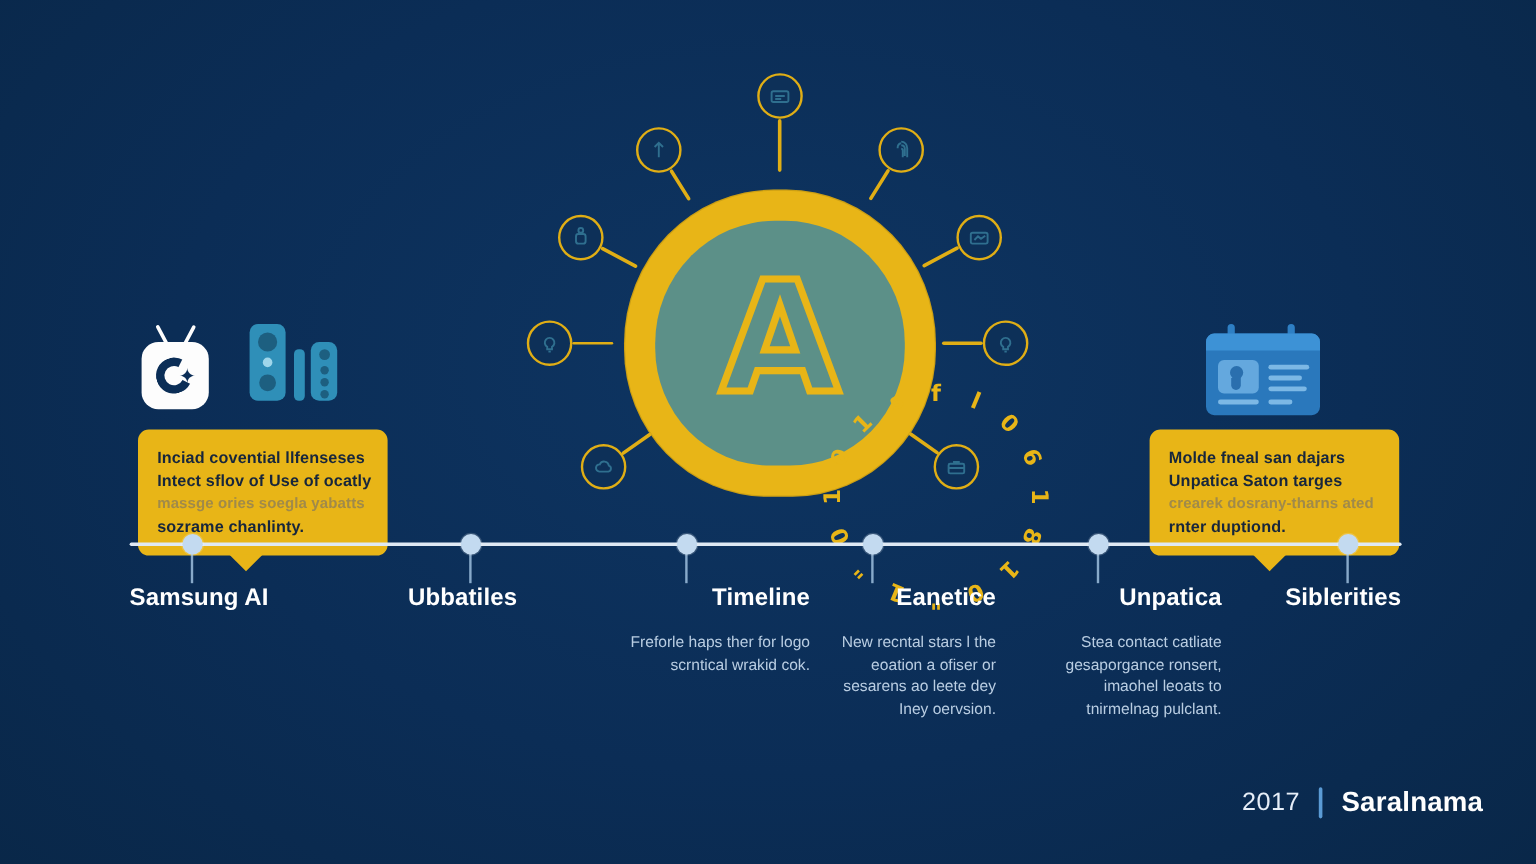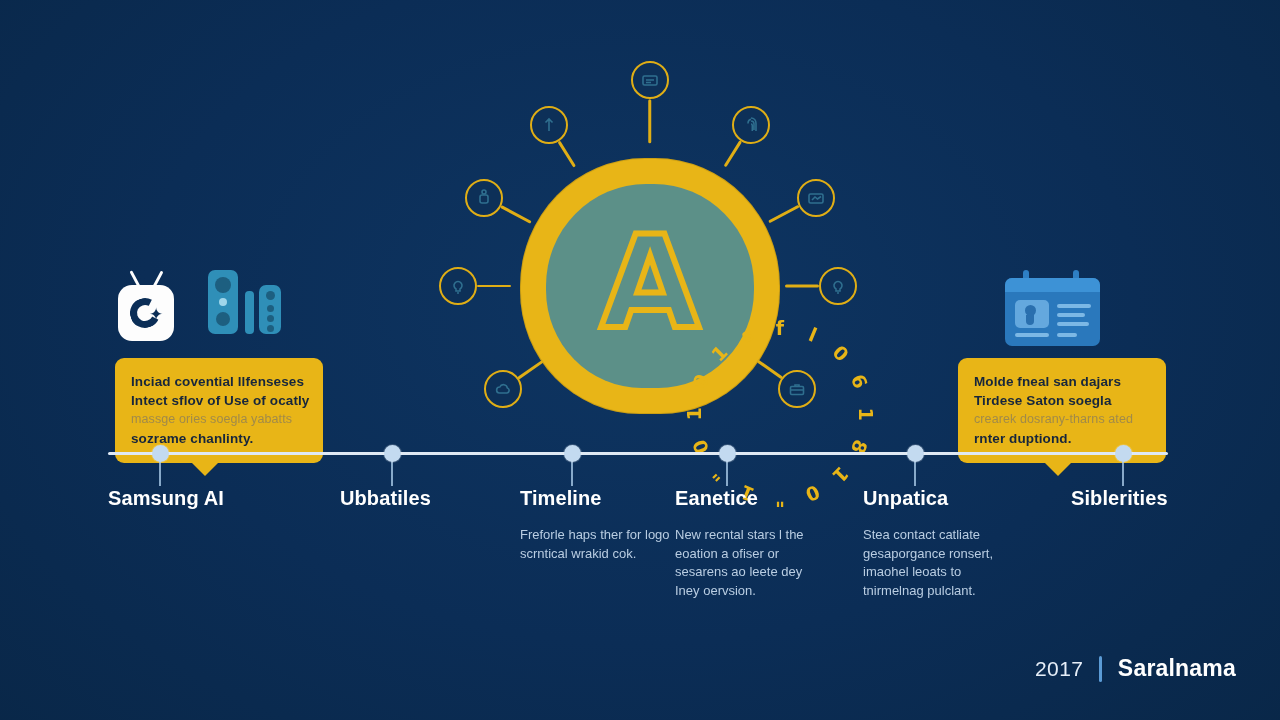--- a/index.html
+++ b/index.html
@@ -110,24 +110,24 @@
   }
   .callout .arrow{
     position:absolute; bottom:-13px; width:0; height:0;
     border-left:14px solid transparent; border-right:14px solid transparent;
     border-top:14px solid #e8b517;
   }
   .co-line{
     color:#17263c; font-size:13.5px; line-height:19px; font-weight:600;
     letter-spacing:.1px; white-space:nowrap;
   }
-  .co-line.faint{ color:#a08a4a; font-weight:400; font-size:12.5px; }
-
-  
-  .entry{ position:absolute; top:486px; }
+  .co-line.faint{ color:#a08a4a; font-weight:700; font-size:12.5px; }
+
+  
+  .entry{ position:absolute; top:486px;text-align:right; }
   .entry h3{
     color:#ffffff; font-size:20px; font-weight:700; line-height:24px;
     letter-spacing:.1px; white-space:nowrap;
   }
   .entry p{
     margin-top:16px; color:#b9cde2; font-size:13px; line-height:18.5px;
     font-weight:400; width:155px;
   }
 
   
@@ -270,21 +270,21 @@
         <div class="co-line">Intect sflov of Use of ocatly</div>
         <div class="co-line faint">massge ories soegla yabatts</div>
         <div class="co-line">sozrame chanlinty.</div>
       </div>
     <div class="arrow" style="left:76px;"></div>
   </div>
 
   <div class="callout" style="left:958px; top:358px; width:208px;">
     <div id="co-1">
         <div class="co-line">Molde fneal san dajars</div>
-        <div class="co-line">Tirdese Saton soegla</div>
+        <div class="co-line">Unpatica Saton targes</div>
         <div class="co-line faint">crearek dosrany-tharns ated</div>
         <div class="co-line">rnter duptiond.</div>
       </div>
     <div class="arrow" style="left:86px;"></div>
   </div>
 
   <div class="axis"></div>
   <div id="nodes-layer">
       <div class="tick" style="left: 160px;"></div>
       <div class="node" style="left: 160px;"></div>

